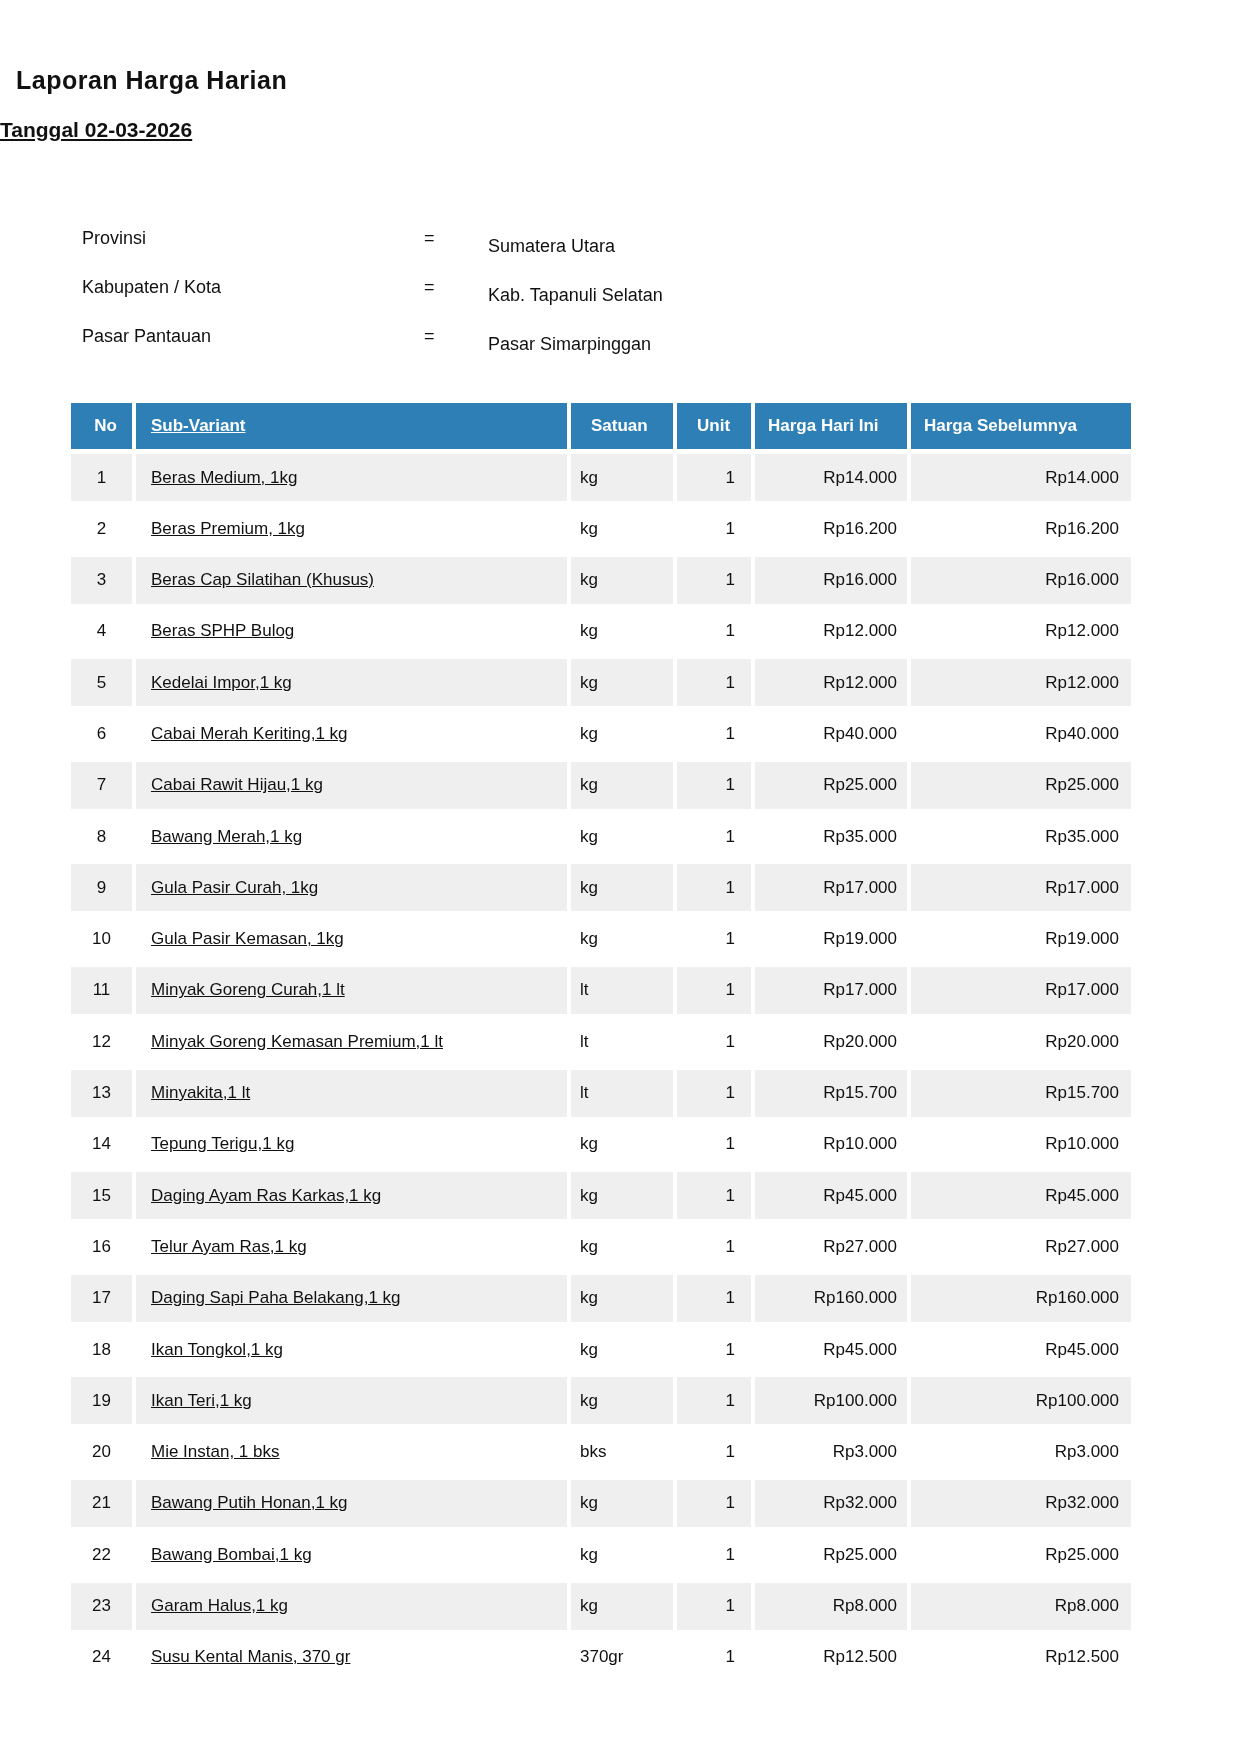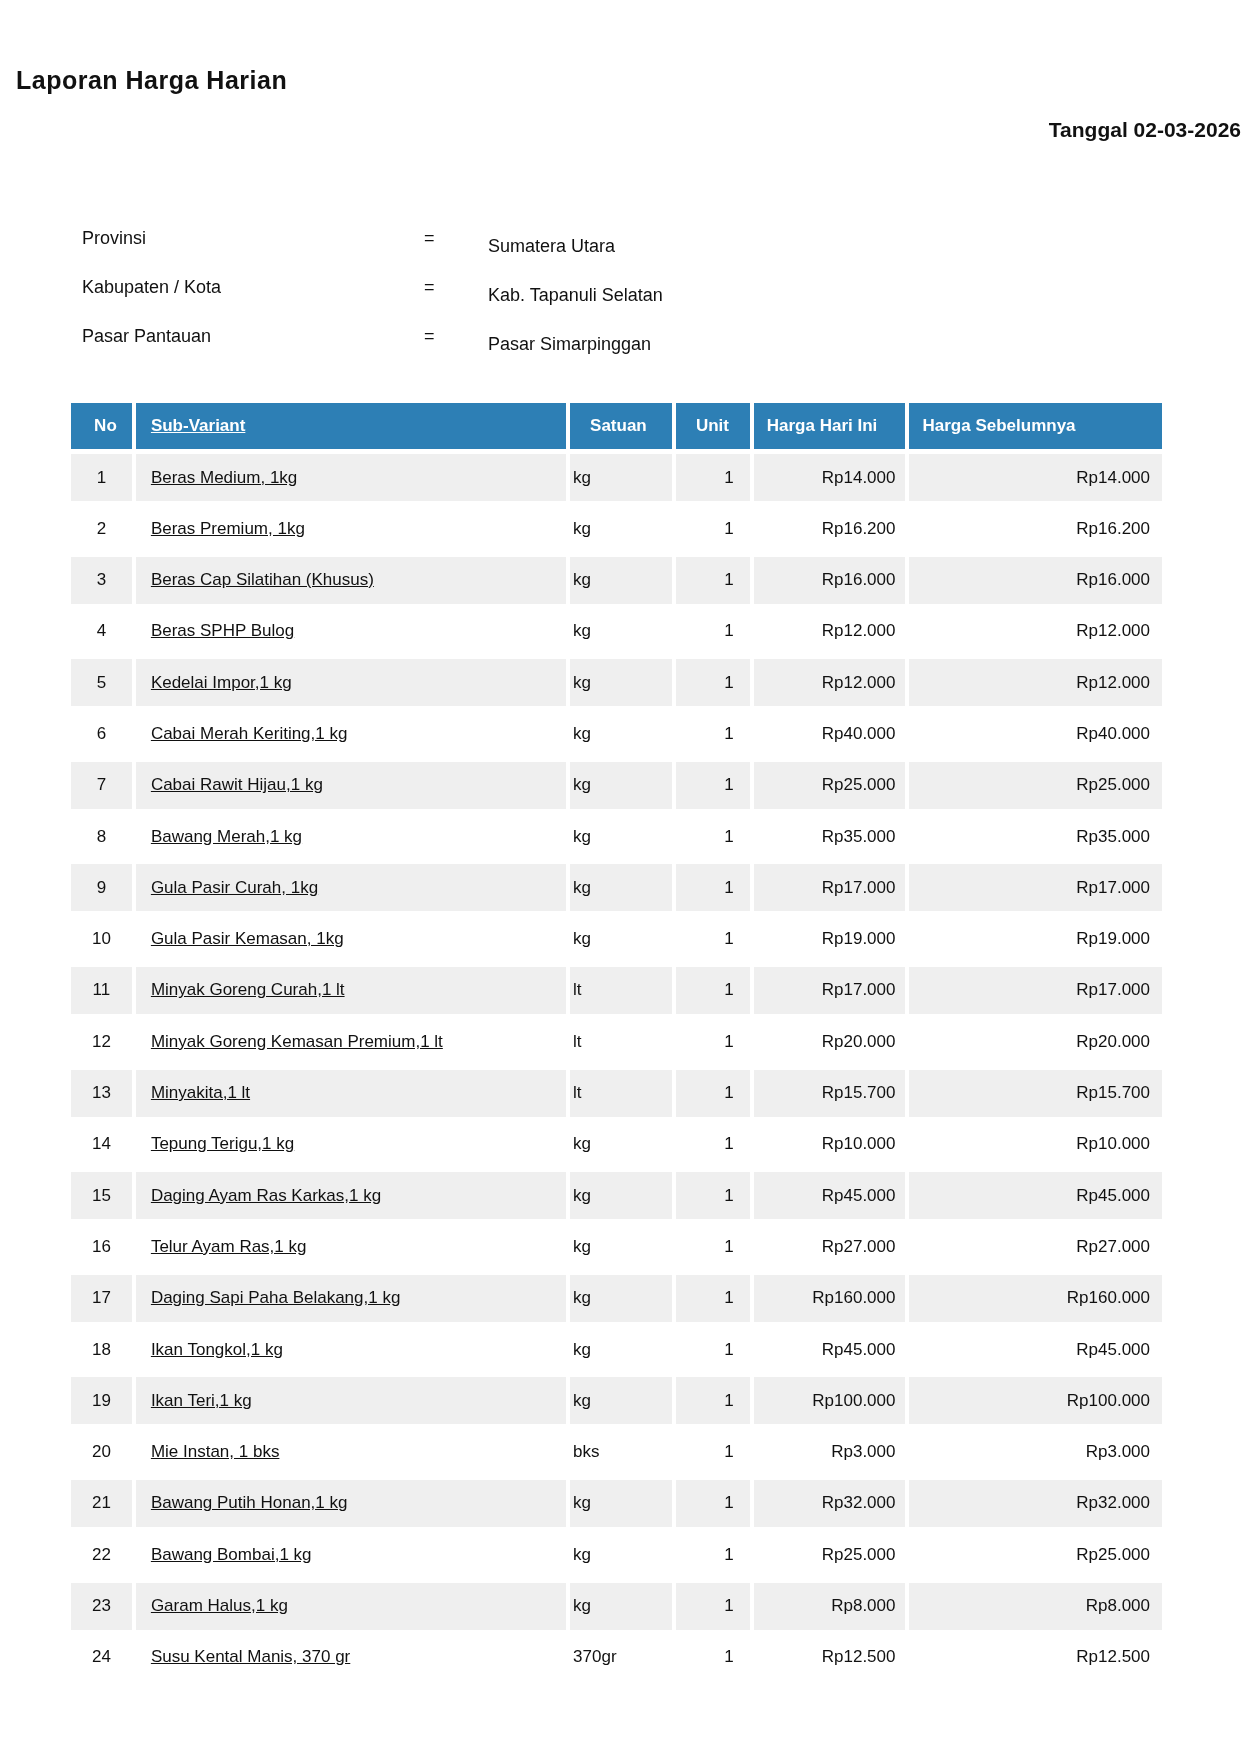--- a/index.html
+++ b/index.html
@@ -11,38 +11,38 @@
     color:#111111;
     overflow:hidden;
   }
   .report-title{
     position:absolute;top:50px;left:0;width:100%;
     text-align:left;font-size:25px;font-weight:bold;
     margin:16px;letter-spacing:.5px;color:#111111;
   }
   .report-date{
     position:absolute;top:118px;left:0;width:100%;
-    text-align:right;font-size:21px;font-weight:bold;margin:0;color:#111111;
+    text-align:left;font-size:21px;font-weight:bold;margin:0;color:#111111;text-decoration:underline;
   }
   .info-block{position:absolute;top:228px;left:0;width:100%;font-size:18px;}
   .info-row{position:relative;height:49px;}
   .info-label{position:absolute;left:82px;top:0;}
   .info-eq{position:absolute;left:424px;top:0;}
   .info-value{position:absolute;left:488px;top:8px;}
   .price-table{position:absolute;left:71px;top:403px;width:1091px;}
   .t-row{display:flex;gap:4px;height:47px;margin-bottom:4.3px;font-size:17px;}
   .t-row.head{height:46px;margin-bottom:5px;font-weight:bold;}
   .t-row.head .cell{color:#ffffff;}
   .cell{display:flex;align-items:center;box-sizing:border-box;overflow:hidden;}
   .c-no{width:61px;justify-content:center;text-align:center;}
   .c-name{width:431px;padding-left:15px;text-decoration:underline;}
-  .c-satuan{width:102px;padding-left:3px;}
+  .c-satuan{width:102px;padding-left:9px;}
   .c-unit{width:74px;justify-content:flex-end;padding-right:16px;text-align:right;}
   .c-today{width:152px;justify-content:flex-end;padding-right:10px;text-align:right;}
-  .c-prev{width:253px;justify-content:flex-end;padding-right:12px;text-align:right;}
+  .c-prev{width:220px;justify-content:flex-end;padding-right:12px;text-align:right;}
   .t-row.head .c-satuan,.t-row.head .c-unit{justify-content:flex-start;padding-left:20px;padding-right:0;text-align:left;}
   .t-row.head .c-today,.t-row.head .c-prev{justify-content:flex-start;padding-left:13px;padding-right:0;text-align:left;}
   .t-row.striped .cell{background:#efefef;}
 </style>
 </head>
 <body>
 
 <div class="page" style="background: rgb(255, 255, 255);">
 
   <h1 class="report-title">Laporan Harga Harian</h1>

